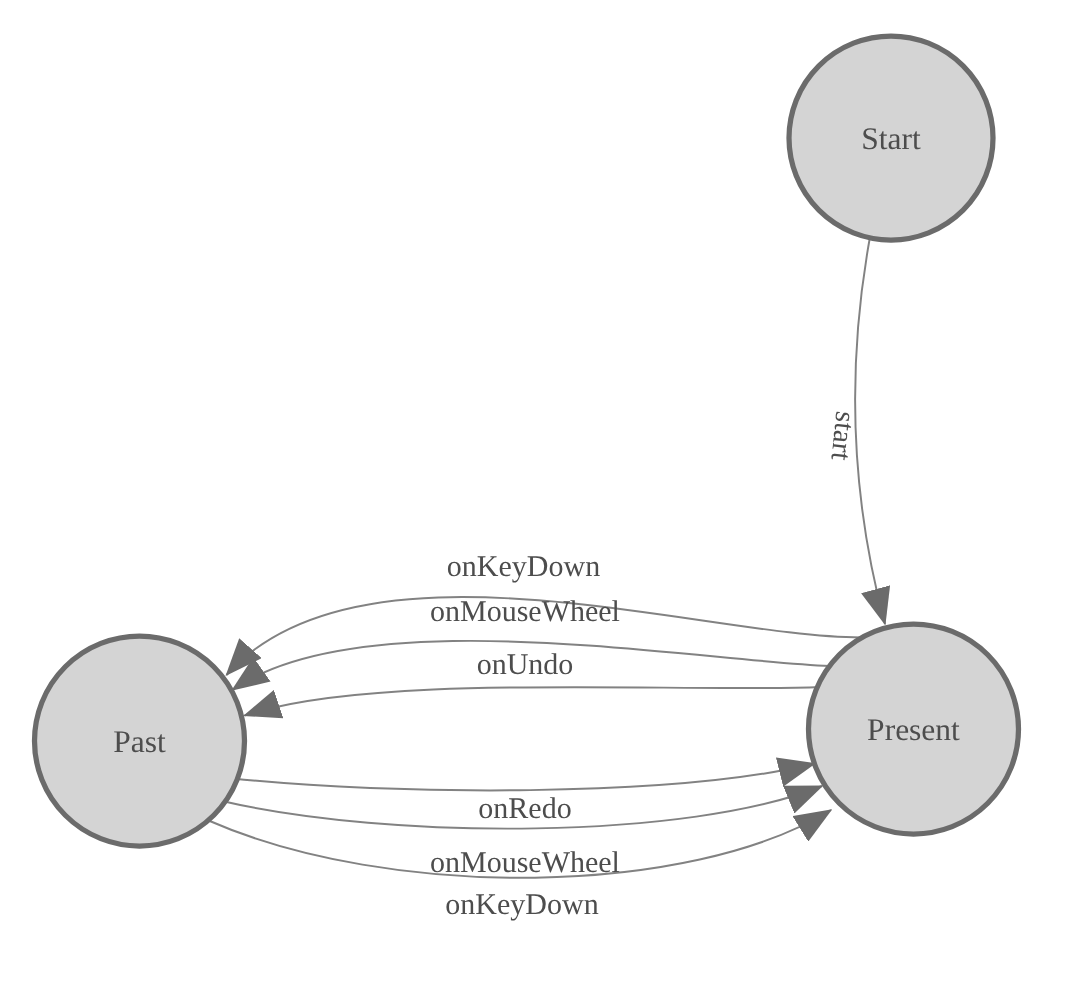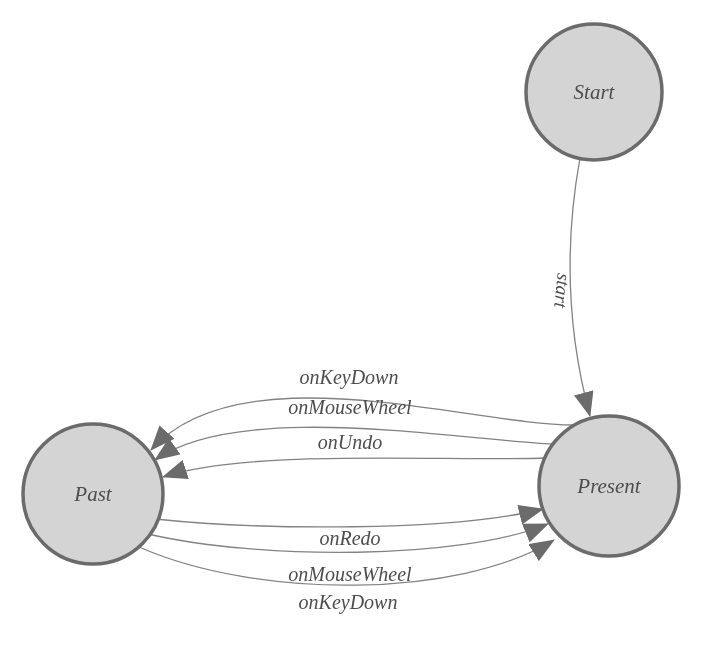--- a/index.html
+++ b/index.html
@@ -6,21 +6,20 @@
     margin: 0;
     padding: 0;
     background: #ffffff;
   }
   .canvas-wrap {
     position: relative;
     width: 721px;
     height: 640px;
     background: var(--background, #ffffff);
     overflow: hidden;
-    font-style: italic;
   }
   svg text {
     font-family: "Liberation Serif", "DejaVu Serif", serif;
     fill: var(--text-color, #4d4d4d);
   }
   .state-node circle {
     fill: var(--node-fill, #d4d4d4);
     stroke: var(--node-stroke, #6b6b6b);
     stroke-width: 3.5;
   }

